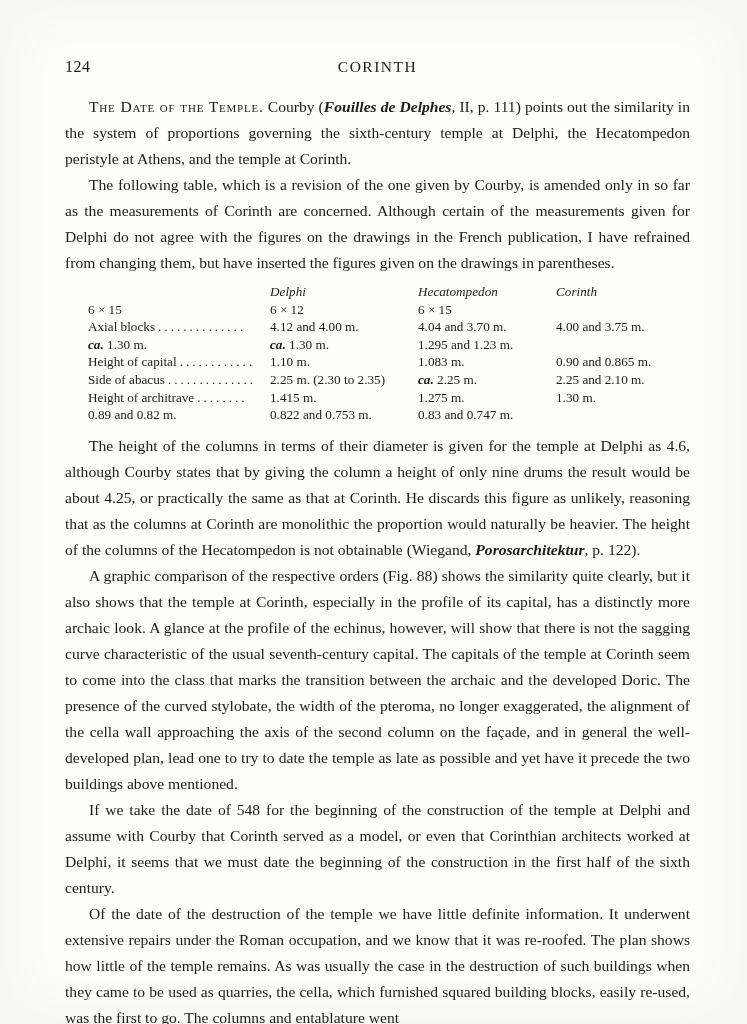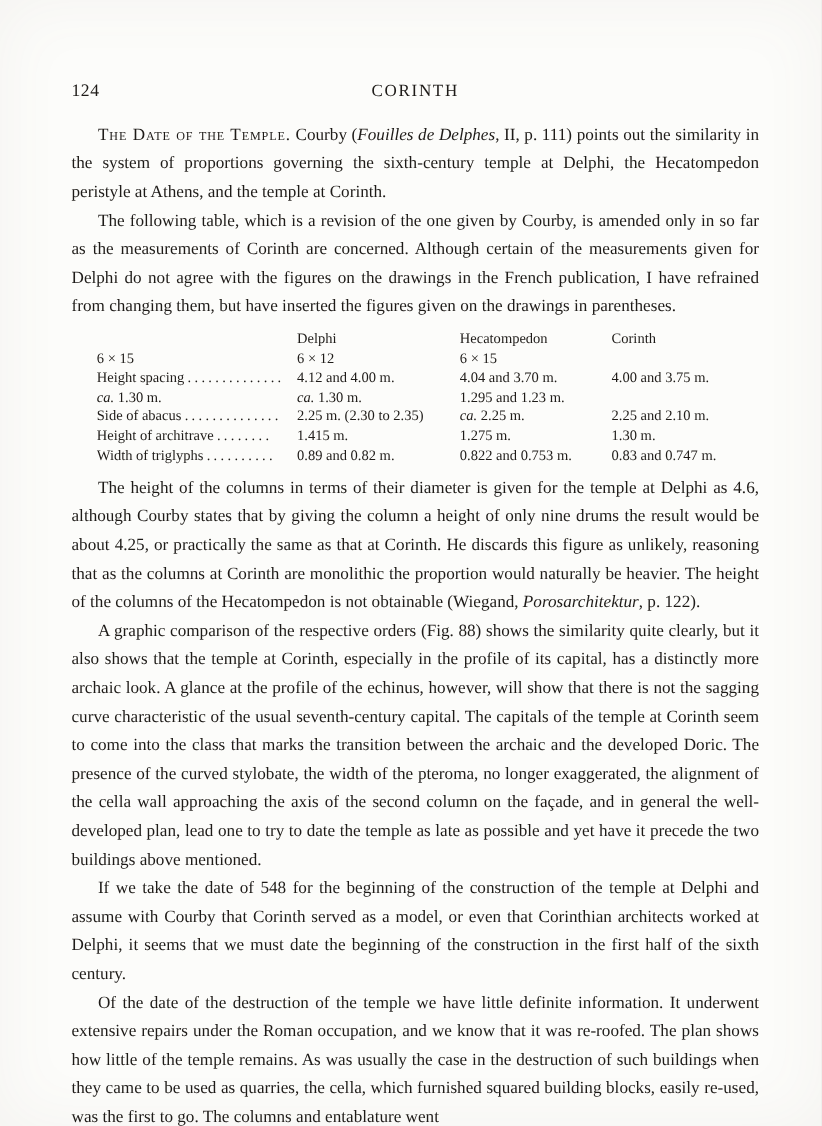--- a/index.html
+++ b/index.html
@@ -7,21 +7,21 @@
     padding: 0;
     background: #e8e8e6;
   }
   .page {
     position: relative;
     width: 747px;
     height: 1024px;
     margin: 0 auto;
     background: #fcfcfa;
     box-sizing: border-box;
-    padding: 74px 57px 0 65px;
+    padding: 58px 57px 0 65px;
     font-family: "Liberation Serif", "DejaVu Serif", serif;
     color: #1e1b18;
     overflow: hidden;
     box-shadow: inset 0 0 60px rgba(120,110,90,0.06);
   }
   .pagehead {
     position: relative;
     height: 22px;
     margin-bottom: 14px;
     font-size: 16px;
@@ -44,33 +44,35 @@
     line-height: 26px;
     text-align: justify;
     text-indent: 24px;
   }
   .smallcaps {
     font-variant: small-caps;
     letter-spacing: 0.8px;
   }
   .italic {
     font-style: italic;
+    font-weight: bold;
   }
   
   .meas-table {
     margin: 7px 0 9px 23px;
     font-size: 13.2px;
     line-height: 17.6px;
   }
   .meas-row {
     display: grid;
     grid-template-columns: 182px 148px 138px auto;
     white-space: nowrap;
   }
   .meas-head .meas-cell {
+    font-style: italic;
   }
   .meas-cell {
     overflow: hidden;
   }
   .dots {
     letter-spacing: 3px;
     padding-left: 3px;
   }
 </style>
 </head>
@@ -95,49 +97,54 @@
       <span class="meas-cell">Corinth</span>
     </div>
 
     <div class="meas-row">
       <span class="meas-cell"><span class="italic"></span><span>6 × 15</span></span>
       <span class="meas-cell"><span class="italic"></span><span>6 × 12</span></span>
       <span class="meas-cell"><span class="italic"></span><span>6 × 15</span></span>
     </div>
 
     <div class="meas-row">
-      <span class="meas-cell"><span>Height spacing</span><span class="dots">..............</span></span>
+      <span class="meas-cell"><span>Axial blocks</span><span class="dots">..............</span></span>
       <span class="meas-cell"><span class="italic"></span><span>4.12 and 4.00 m.</span></span>
       <span class="meas-cell"><span class="italic"></span><span>4.04 and 3.70 m.</span></span>
       <span class="meas-cell"><span class="italic"></span><span>4.00 and 3.75 m.</span></span>
     </div>
 
     <div class="meas-row">
       <span class="meas-cell"><span class="italic">ca.</span><span> 1.30 m.</span></span>
       <span class="meas-cell"><span class="italic">ca.</span><span> 1.30 m.</span></span>
       <span class="meas-cell"><span class="italic"></span><span>1.295 and 1.23 m.</span></span>
     </div>
 
+    <div class="meas-row">
+      <span class="meas-cell"><span>Height of capital</span><span class="dots">............</span></span>
+      <span class="meas-cell"><span class="italic"></span><span>1.10 m.</span></span>
+      <span class="meas-cell"><span class="italic"></span><span>1.083 m.</span></span>
+      <span class="meas-cell"><span class="italic"></span><span>0.90 and 0.865 m.</span></span>
+    </div>
 
     <div class="meas-row">
       <span class="meas-cell"><span>Side of abacus</span><span class="dots">..............</span></span>
       <span class="meas-cell"><span class="italic"></span><span>2.25 m. (2.30 to 2.35)</span></span>
       <span class="meas-cell"><span class="italic">ca.</span><span> 2.25 m.</span></span>
       <span class="meas-cell"><span class="italic"></span><span>2.25 and 2.10 m.</span></span>
     </div>
 
     <div class="meas-row">
       <span class="meas-cell"><span>Height of architrave</span><span class="dots">........</span></span>
       <span class="meas-cell"><span class="italic"></span><span>1.415 m.</span></span>
       <span class="meas-cell"><span class="italic"></span><span>1.275 m.</span></span>
       <span class="meas-cell"><span class="italic"></span><span>1.30 m.</span></span>
     </div>
 
     <div class="meas-row">
-      <span class="meas-cell"><span>Width of triglyphs</span><span class="dots">..........</span></span>
       <span class="meas-cell"><span class="italic"></span><span>0.89 and 0.82 m.</span></span>
       <span class="meas-cell"><span class="italic"></span><span>0.822 and 0.753 m.</span></span>
       <span class="meas-cell"><span class="italic"></span><span>0.83 and 0.747 m.</span></span>
     </div>
   </div>
 
   <p class="body-para"><span>The height of the columns in terms of their diameter is given for the temple at Delphi as 4.6, although Courby states that by giving the column a height of only nine drums the result would be about 4.25, or practically the same as that at Corinth.  He discards this figure as unlikely, reasoning that as the columns at Corinth are monolithic the proportion would naturally be heavier.  The height of the columns of the Hecatompedon is not obtainable (Wiegand, </span><span class="italic">Porosarchitektur</span><span>, p. 122).</span></p>
 
   <p class="body-para"><span>A graphic comparison of the respective orders (Fig. 88) shows the similarity quite clearly, but it also shows that the temple at Corinth, especially in the profile of its capital, has a distinctly more archaic look.  A glance at the profile of the echinus, however, will show that there is not the sagging curve characteristic of the usual seventh-century capital.  The capitals of the temple at Corinth seem to come into the class that marks the transition between the archaic and the developed Doric.  The presence of the curved stylobate, the width of the pteroma, no longer exaggerated, the alignment of the cella wall approaching the axis of the second column on the façade, and in general the well-developed plan, lead one to try to date the temple as late as possible and yet have it precede the two buildings above mentioned.</span></p>
 

